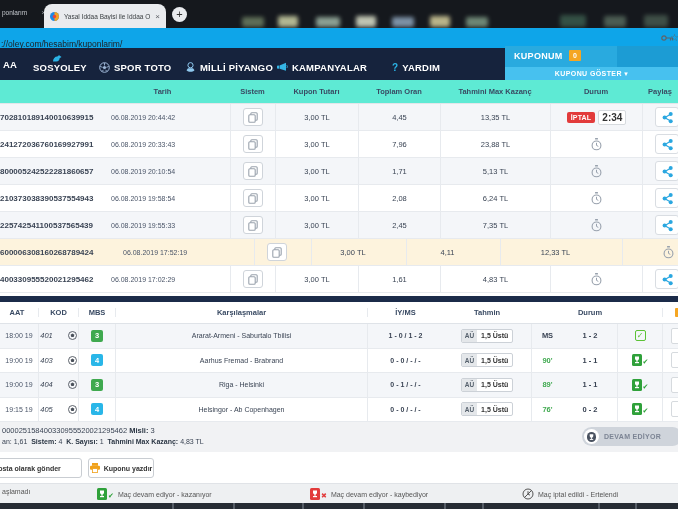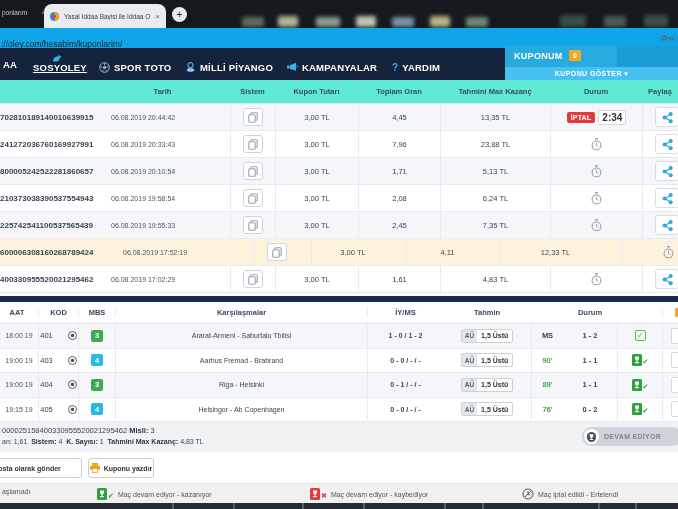--- a/index.html
+++ b/index.html
@@ -62,21 +62,21 @@
   .t2head{position:absolute;top:302px;left:0;width:678px;height:22px;background:#fff;border-bottom:1px solid #dfe3e8;
     display:grid;grid-template-columns:38px 40px 37px 252px 76px 88px 32px 54px 45px 16px;align-items:center;}
   .t2head .h{font-size:7.5px;font-weight:bold;color:#394a63;text-align:center;white-space:nowrap;}
   .t2rows{position:absolute;top:324px;left:0;width:678px;}
   .t2row{display:grid;grid-template-columns:38px 40px 37px 252px 76px 88px 32px 54px 45px 16px;height:24.5px;
     background:#fff;border-bottom:1px solid #e7eaee;}
   .t2row.alt{background:#f4f6f9;}
   .t2row .c{display:flex;align-items:center;justify-content:center;overflow:hidden;font-size:7.5px;color:#3a4454;}
   .t2row .bl, .t2head .bl{border-left:1px solid #e7eaee;}
   .timecell{direction:rtl;white-space:nowrap;font-size:7px !important;color:#4a5568 !important;}
-  .kodcell{gap:15px;font-size:7.5px !important;}
+  .kodcell{gap:15px;font-size:7.5px !important;font-style:italic;}
   .mbs{width:12px;height:12px;border-radius:2px;color:#fff;font-size:7.5px;font-weight:bold;
     display:flex;align-items:center;justify-content:center;}
   .mbs.g{background:#3fa94f;}
   .mbs.b{background:#29b6e8;}
   .matchcell{font-size:7px !important;}
   .iymscell{font-size:7px !important;font-weight:bold;}
   .chip{display:flex;border:1px solid #ccd1d7;border-radius:2px;overflow:hidden;height:14px;background:#fff;}
   .chip .au{background:#e4e7ea;color:#55606c;font-size:6.5px;font-weight:bold;padding:0 3px;display:flex;align-items:center;}
   .chip .val{color:#333;font-size:7px;font-weight:bold;padding:0 4px;display:flex;align-items:center;}
   .mincell{font-weight:bold;font-size:7.5px !important;}
@@ -152,39 +152,39 @@
 
   <div class="nav">
     <div class="nav-item" style="left:3px;top:2px;">
       <span>AA</span>
     </div>
     <span class="sosy-logo">
       <svg width="11" height="8">
           <path d="M1 7.5c0-3 2-5 4.2-5 .9 0 1-1.2 2-1.2l2.3 1.8-1.9 1.2c0 2-1.2 3.2-3.2 3.2z" fill="#2bb3e6"></path>
         </svg>
     </span>
-    <div class="nav-item" style="left:33px;top:5px;text-decoration:underline;">
+    <div class="nav-item" style="left:33px;top:5px;">
       <span>SOSYOLEY</span>
     </div>
     <div class="nav-item" style="left:99px;top:5px;">
       <svg width="11" height="11">
           <circle cx="5.5" cy="5.5" r="4.8" fill="none" stroke="#9fb8d8" stroke-width="1"></circle>
           <circle cx="5.5" cy="5.5" r="1.6" fill="#9fb8d8"></circle>
           <path d="M5.5 1v2.5M1.2 4.5l2.4.8M2.8 9.7l1.7-1.9M8.2 9.7L6.5 7.8M9.8 4.5l-2.4.8" stroke="#9fb8d8" stroke-width=".9" fill="none"></path>
         </svg>
       <span>SPOR TOTO</span>
     </div>
     <div class="nav-item" style="left:185px;top:5px;align-items:center;">
       <svg width="11" height="11">
           <circle cx="5.5" cy="3.2" r="2.6" fill="none" stroke="#8fc9ef" stroke-width="1"></circle>
           <path d="M1.5 8.2c2 2 6 2 8 0l-1.5-2h-5z" fill="#8fc9ef"></path>
         </svg>
       <span>MİLLİ PİYANGO</span>
     </div>
-    <div class="nav-item" style="left:286px;top:5px;text-align:right;">
+    <div class="nav-item" style="left:276px;top:5px;text-align:right;">
       <svg width="12" height="10">
           <path d="M1 3.8v2.8l2 .2V3.6z" fill="#35b5e5"></path>
           <path d="M3.5 3.4L10 .8v8l-6.5-2z" fill="#35b5e5"></path>
           <path d="M10.6 3.2c1 .6 1 2.2 0 2.8" stroke="#35b5e5" fill="none" stroke-width=".9"></path>
         </svg>
       <span>KAMPANYALAR</span>
     </div>
     <div class="nav-item" style="left:392px;top:5px;">
       <span class="q-mark">?</span>
       <span>YARDIM</span>

